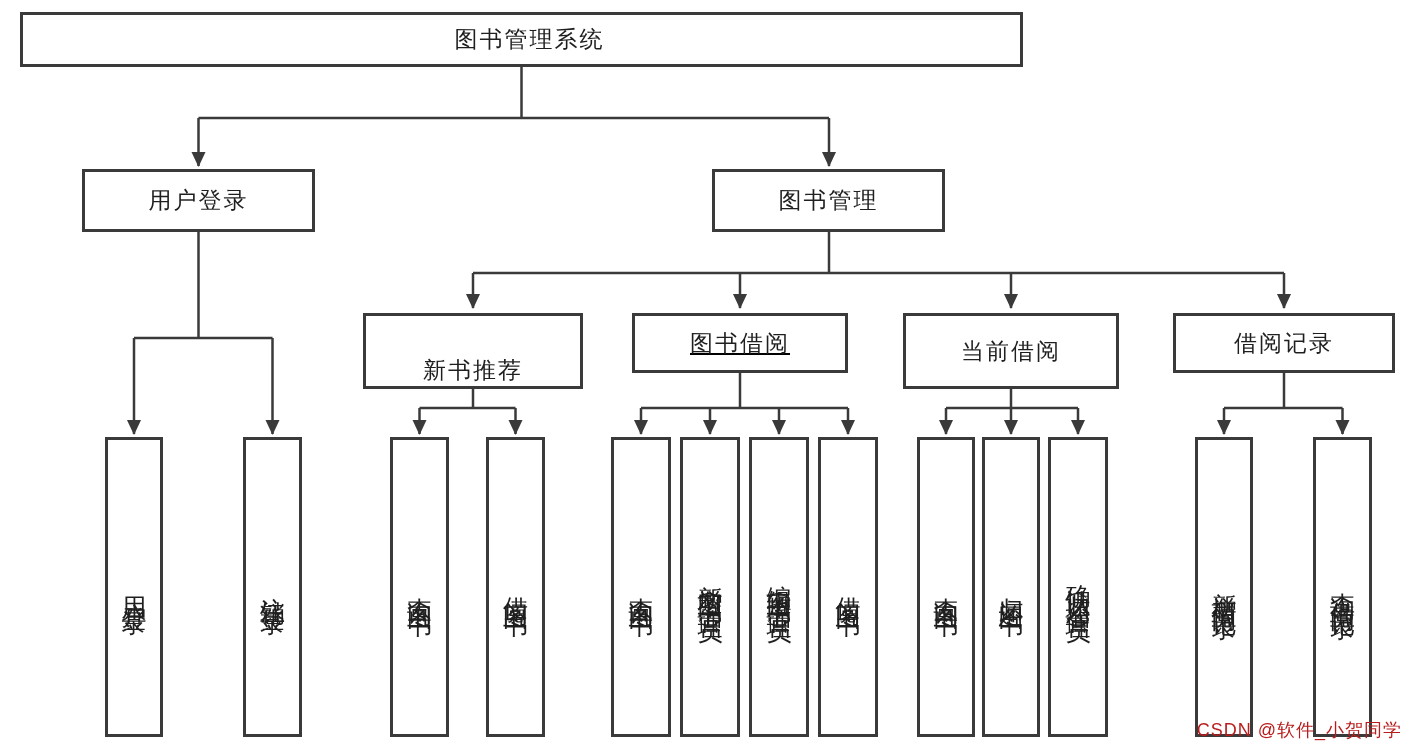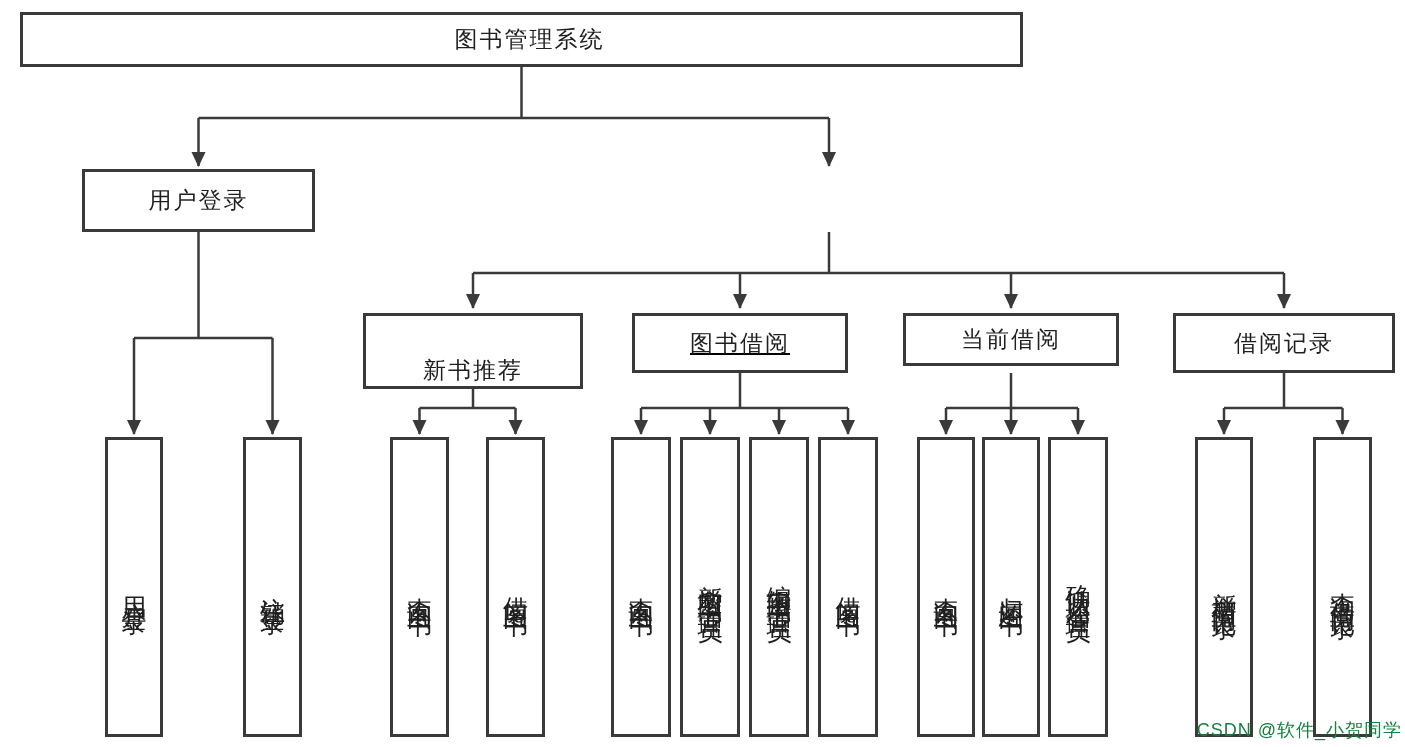--- a/index.html
+++ b/index.html
@@ -37,21 +37,21 @@
     font-size: 25px;
     letter-spacing: 5px;
     color: #1f1f1f;
     line-height: 1;
   }
   #watermark {
     position: absolute;
     right: 3px;
     bottom: 5px;
     font-size: 18px;
-    color: #15803d;
+    color: #b91c1c;
     letter-spacing: 1px;
     white-space: nowrap;
     z-index: 5;
   }
 </style>
 </head>
 <body>
 
 <div id="canvas">
 
@@ -105,28 +105,31 @@
     </g>
   </svg>
 
   <div class="box" style="left:20px; top:12px; width:1003px; height:55px;padding-left:16px;">
     <span class="hlabel">图书管理系统</span>
   </div>
 
   <div class="box" style="left:82px; top:169px; width:233px; height:63px;">
     <span class="hlabel">用户登录</span>
   </div>
+  <div class="box" style="left:712px; top:169px; width:233px; height:63px;">
+    <span class="hlabel">图书管理</span>
+  </div>
 
   <div class="box" style="left:363px; top:313px; width:220px; height:76px;align-items:flex-end;">
     <span class="hlabel">新书推荐</span>
   </div>
   <div class="box" style="left:632px; top:313px; width:216px; height:60px;text-decoration:underline;">
     <span class="hlabel">图书借阅</span>
   </div>
-  <div class="box" style="left:903px; top:313px; width:216px; height:53px;">
+  <div class="box" style="left:903px; top:313px; width:216px; height:76px;">
     <span class="hlabel">当前借阅</span>
   </div>
   <div class="box" style="left:1173px; top:313px; width:222px; height:60px;justify-content:center;">
     <span class="hlabel">借阅记录</span>
   </div>
 
   <div class="box leaf" style="left:105px; top:437px; width:58px; height:300px;">
     <span class="vlabel">用户登录</span>
   </div>
   <div class="box leaf" style="left:243px; top:437px; width:59px; height:300px;">

